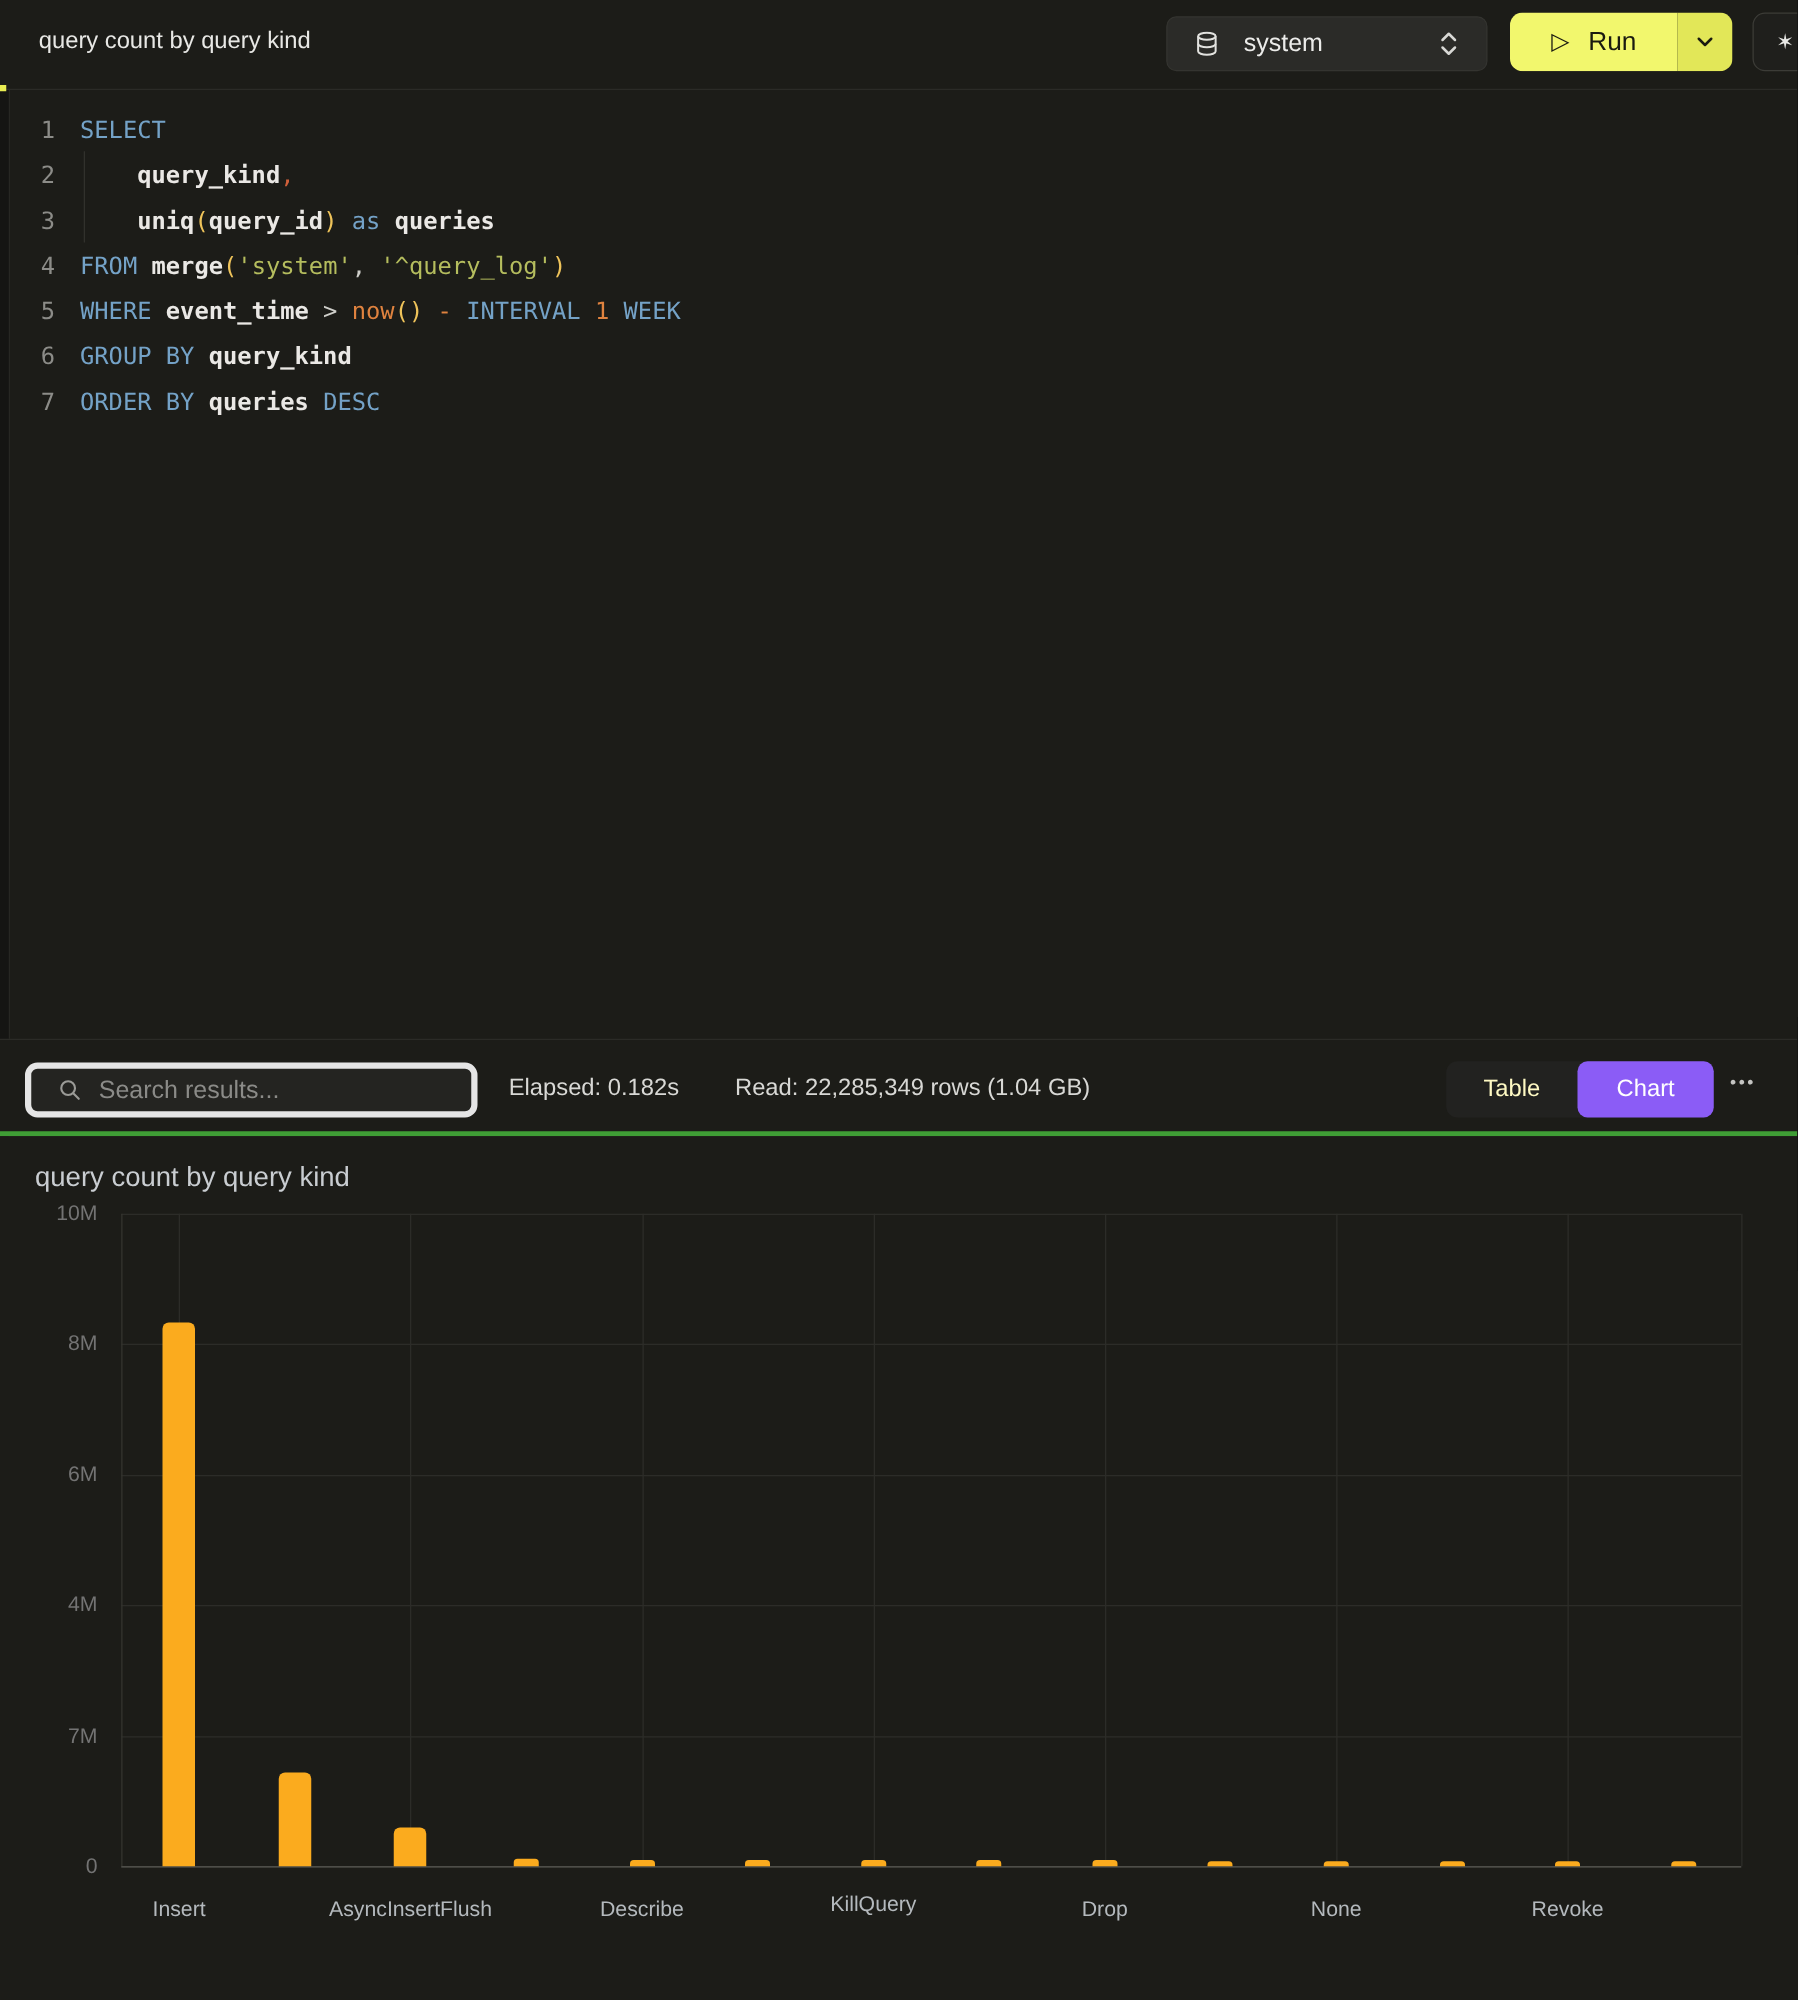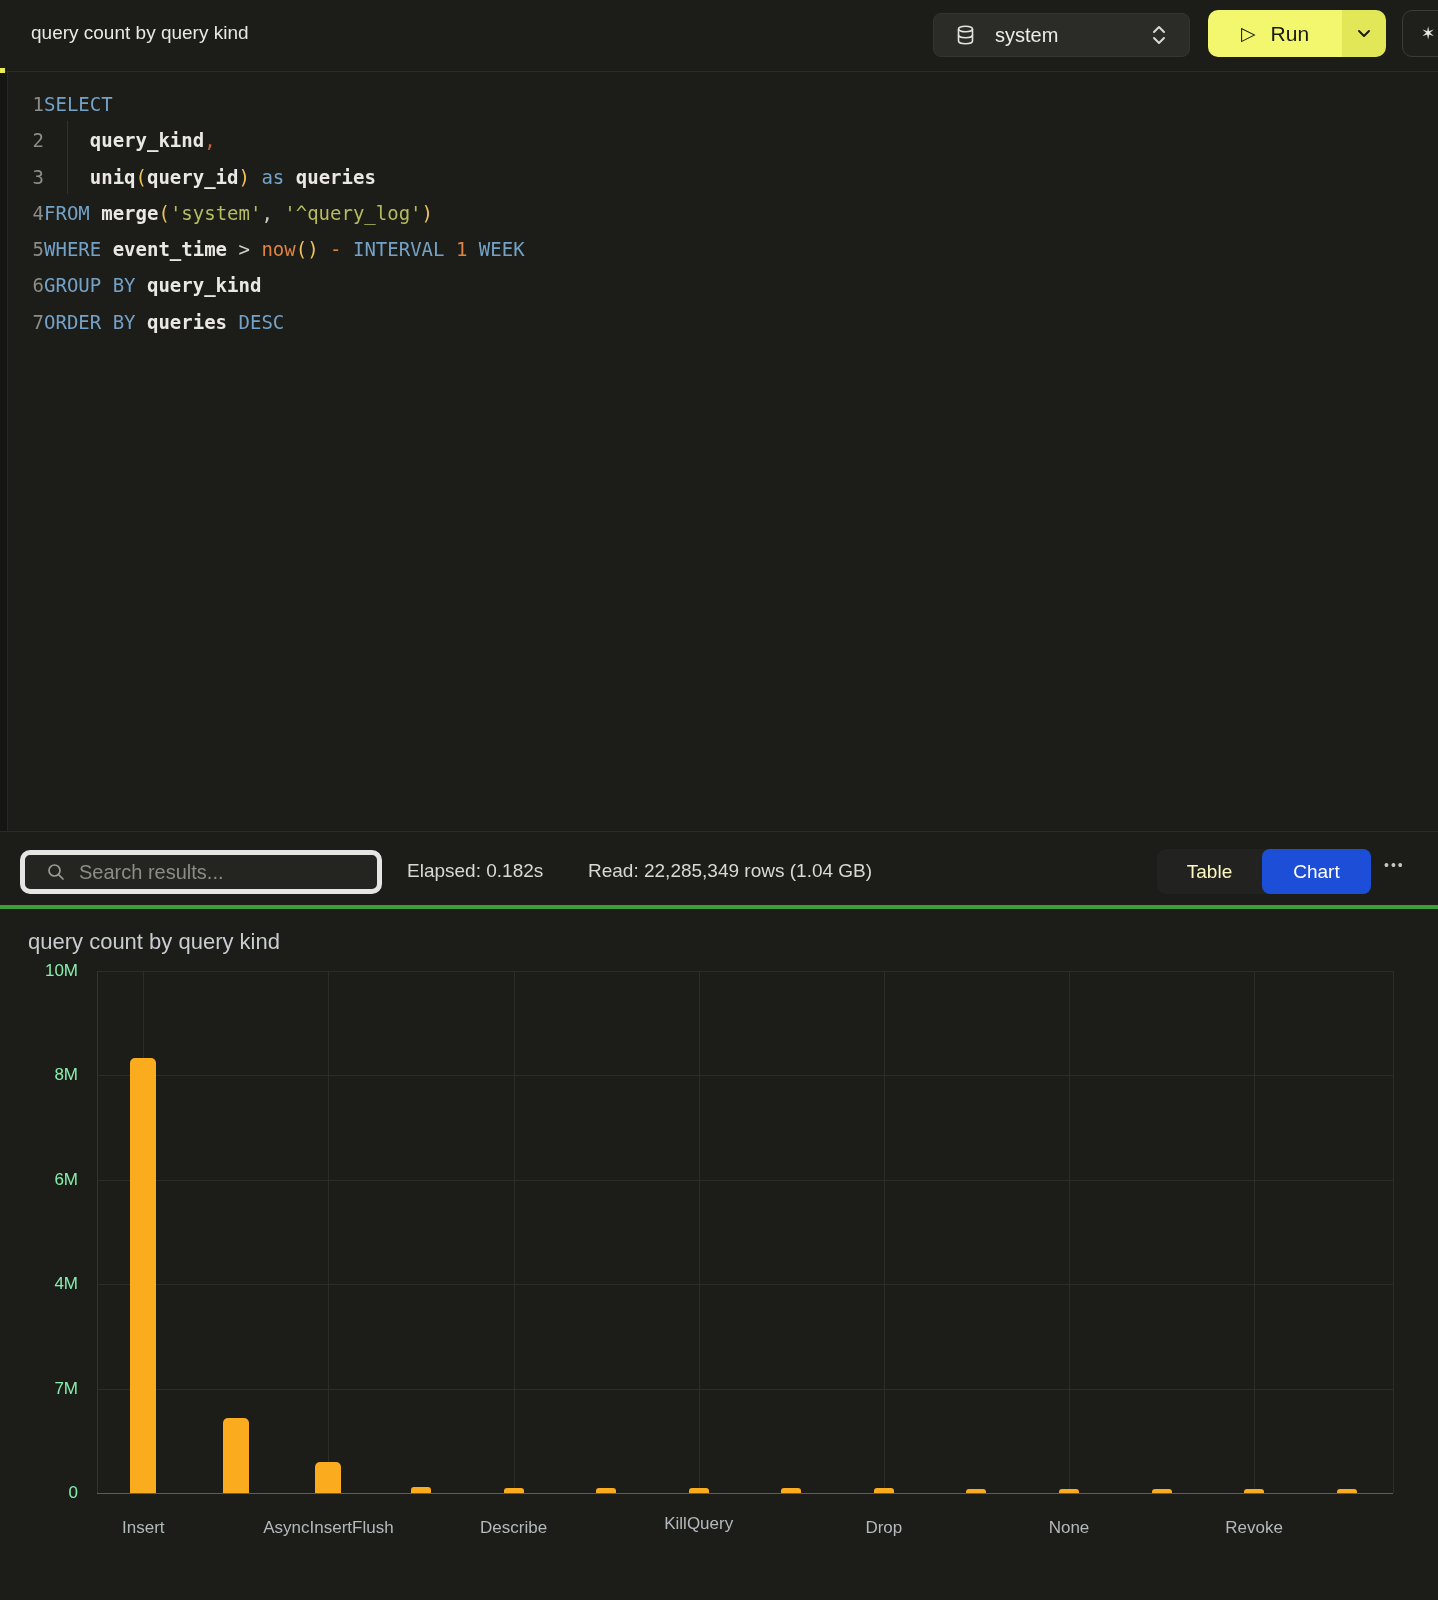--- a/index.html
+++ b/index.html
@@ -23,49 +23,49 @@
   .run-main .rlabel{font-size:21px;color:#1a1a10;}
   .run-arrow{border:none;outline:none;background:#e2e758;width:44px;height:47px;display:flex;align-items:center;justify-content:center;cursor:pointer;}
   .corner-btn{position:absolute;left:1402px;top:10px;width:54px;height:47px;background:#1f1f1c;border:1px solid #3c3c37;border-radius:10px;box-sizing:border-box;display:flex;align-items:center;cursor:pointer;}
   .corner-btn .sparkle{margin-left:12px;color:#e8e8e5;font-size:17px;}
   
   .editor{position:absolute;left:8px;top:72px;width:1430px;height:759px;background:#1c1c18;cursor:text;}
   .indent-guide{position:absolute;left:59px;top:49px;width:1px;height:73px;background:#31312c;}
   .code-lines{position:absolute;left:0;top:14px;width:100%;}
   .code-line{display:flex;height:36.3px;line-height:36.3px;font-family:"DejaVu Sans Mono","Liberation Mono",monospace;font-size:19px;}
   .code-line .ln{width:36px;text-align:right;color:#8c8c88;flex:0 0 36px;}
-  .code-line .code{white-space:pre;}
+  .code-line .code{margin-left:20px;white-space:pre;}
   .tk-kw{color:#74a2c7;}
   .tk-ident{color:#eae8e5;font-weight:700;}
   .tk-paren{color:#eec35a;}
   .tk-str{color:#b5bd5e;}
   .tk-num{color:#e0833f;}
   .tk-plain{color:#cfcfca;}
   .tk-punct{color:#cf5f3a;}
   
   .results-toolbar{position:absolute;left:0;top:831px;width:1438px;height:74px;border-top:1px solid #2b2b27;background:#1c1c18;}
   .search-box{position:absolute;left:20px;top:18px;width:362px;height:44px;background:#242421;border:5px solid #e5e5e5;border-radius:10px;box-sizing:border-box;display:flex;align-items:center;}
   .search-box svg{margin-left:22px;flex:0 0 auto;}
   .search-box input{background:transparent;border:none;outline:none;margin-left:12px;font-size:20px;color:#d5d5d2;width:280px;font-family:"Liberation Sans",sans-serif;}
   .search-box input::placeholder{color:#8b8b88;}
   .stat{position:absolute;top:28px;font-size:19px;color:#d8d8d5;}
   .stat.elapsed{left:407px;}
   .stat.read{left:588px;}
   .view-toggle{position:absolute;left:1157px;top:17px;width:214px;height:45px;background:#222220;border-radius:9px;display:flex;box-sizing:border-box;}
   .seg{border:none;outline:none;background:transparent;color:#fef9c3;font-size:19px;width:105px;height:45px;border-radius:8px;cursor:pointer;font-family:"Liberation Sans",sans-serif;}
-  .seg.active{background:#1d4ed8;color:#ffffff;width:109px;}
+  .seg.active{background:#8b5cf6;color:#ffffff;width:109px;}
   .more{position:absolute;left:1378px;top:24px;background:transparent;border:none;color:#c4c4c1;font-size:14px;letter-spacing:2px;cursor:pointer;}
   .green-divider{position:absolute;left:0;top:905px;width:1438px;height:4px;background:#3f9e35;}
   
   .chart-panel{position:absolute;left:0;top:909px;width:1438px;height:691px;background:#1c1c18;}
   .chart-title{position:absolute;left:28px;top:20px;font-size:22px;color:#c9cdd1;}
   .hgrid{position:absolute;height:1px;background:#2c2c28;}
   .vgrid{position:absolute;width:1px;background:#2c2c28;}
   .xaxis-line{position:absolute;height:1px;background:#5e5e58;}
-  .ytick{position:absolute;width:78px;text-align:right;font-size:17px;color:#86efac;height:20px;line-height:20px;}
+  .ytick{position:absolute;width:78px;text-align:right;font-size:17px;color:#737373;height:20px;line-height:20px;}
   .xlabel{position:absolute;width:220px;margin-left:-110px;text-align:center;font-size:17px;color:#b4b9bd;}
   .bar{position:absolute;cursor:pointer;}
 </style>
 </head>
 <body>
 
 <div class="screen">
   <div class="left-rail"></div>
   <div class="yellow-dash"></div>
 

